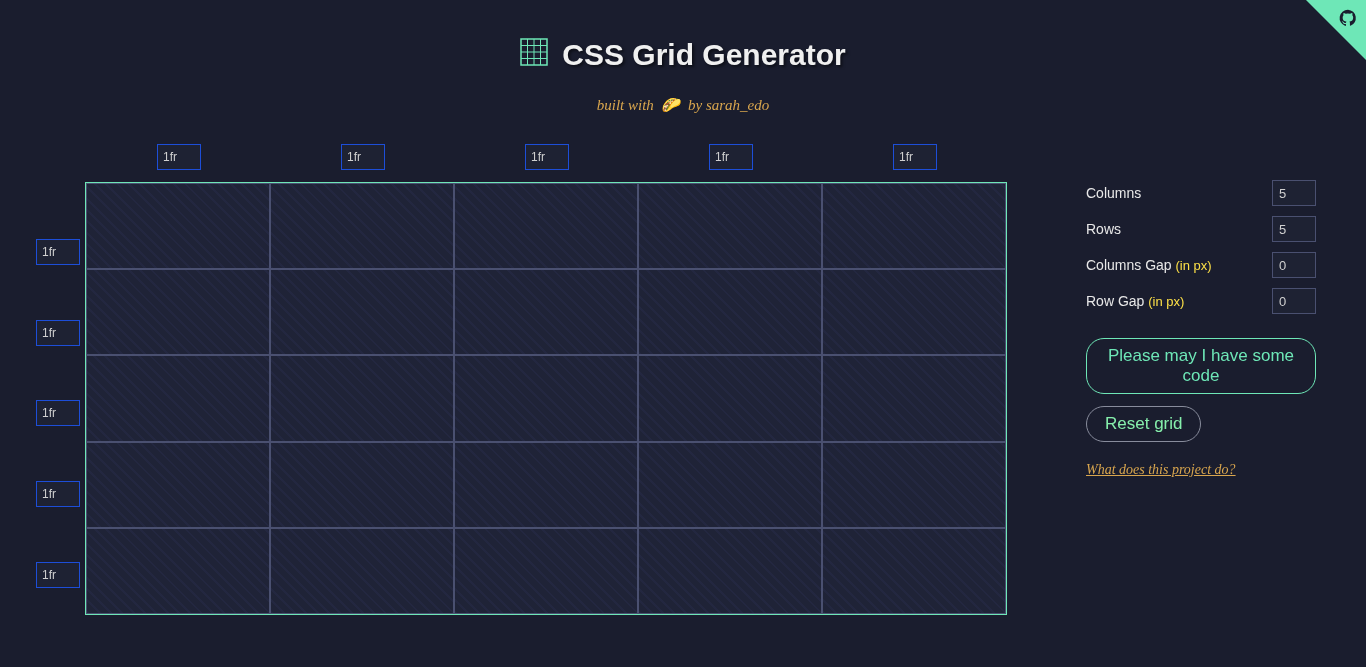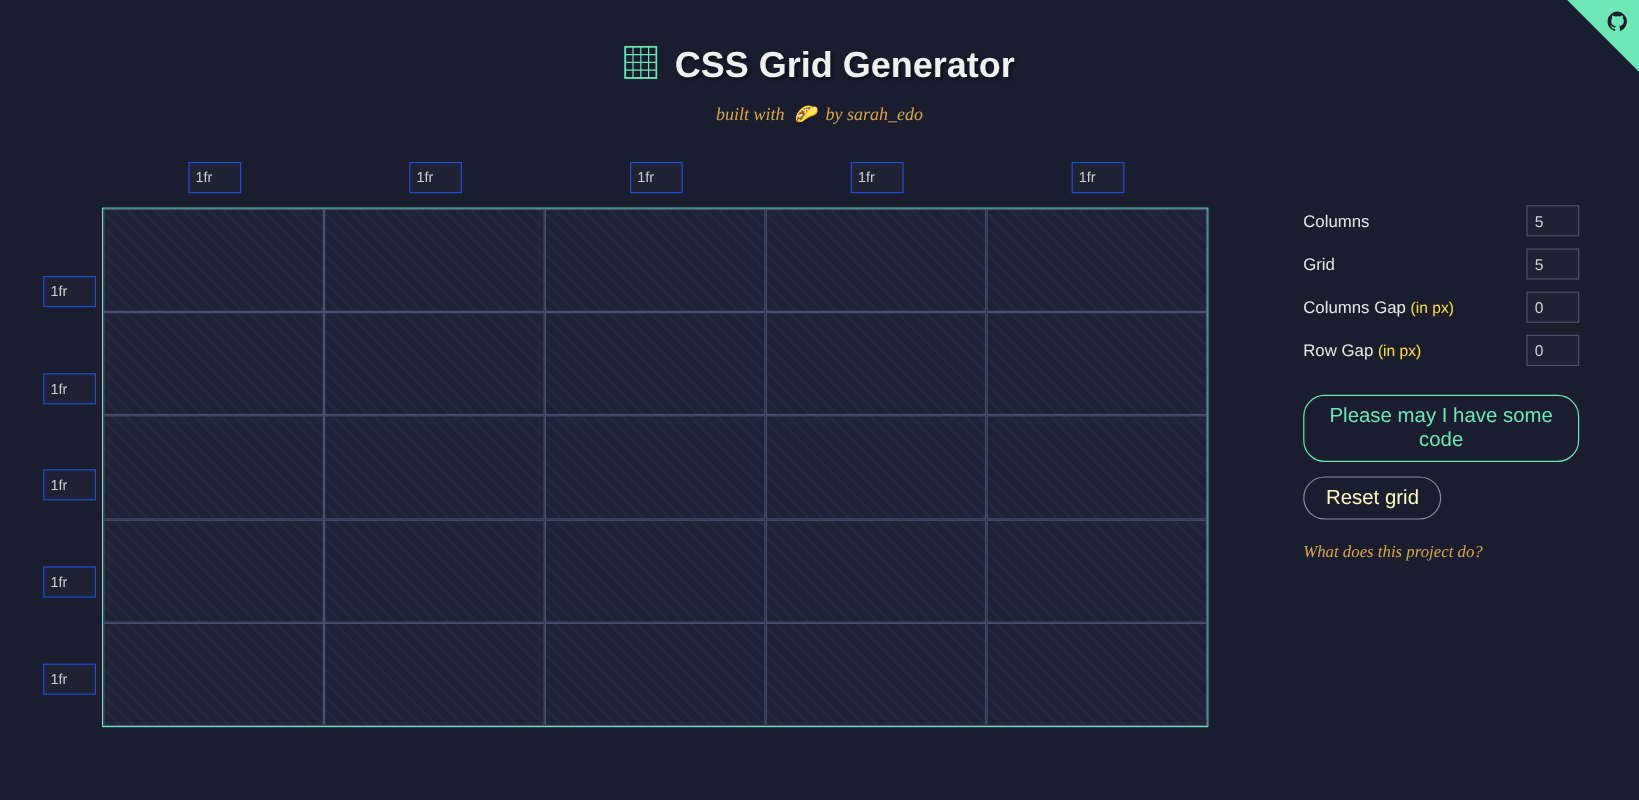--- a/index.html
+++ b/index.html
@@ -44,21 +44,21 @@
   width: 28px;
   height: 28px;
 }
 .title {
   font-size: 30px;
   font-weight: 600;
   color: #f0f0f0;
   text-shadow: 2px 2px 3px rgba(0,0,0,0.5);
 }
 .subtitle {
-  margin-top: 14px;
+  margin-top: 24px;
   font-family: 'Comic Sans MS', cursive;
   font-style: italic;
   font-size: 15px;
   color: #d9a64e;
 }
 .subtitle .handyicon { display: inline-block; margin: 0 4px; }
 .main-wrap {
   display: flex;
   gap: 40px;
   padding: 30px 40px 0 36px;
@@ -154,31 +154,32 @@
   cursor: pointer;
   background: transparent;
   margin-top: 14px;
 }
 .btn-primary {
   border: 1px solid #6ee7b7;
   color: #6ee7b7;
 }
 .btn-secondary {
   border: 1px solid #888c9c;
-  color: #fef9c3;
+  color: #86efac;
   margin-top: 12px;
 }
 .project-link {
   display: block;
   margin-top: 20px;
   font-family: 'Comic Sans MS', cursive;
   font-style: italic;
   font-size: 14px;
   color: #d9a64e;
   cursor: pointer;
+  text-decoration: underline;
 }
 
 .row-inputs {
   justify-content: space-around;
   height: 433px;
 }
 .row-inputs .unit-input { margin: 0; }
 </style>
 </head>
 <body>
@@ -259,21 +260,21 @@
       </div>
     </div>
   </div>
 
   <div class="controls">
     <div class="control-row">
       <span class="control-label">Columns</span>
       <input class="control-input" value="5" style="">
     </div>
     <div class="control-row">
-      <span class="control-label">Grid</span>
+      <span class="control-label">Rows</span>
       <input class="control-input" value="5" style="">
     </div>
     <div class="control-row">
       <span class="control-label">
         <span>Columns Gap</span>
         <span class="hint">(in px)</span>
       </span>
       <input class="control-input" value="0" style="">
     </div>
     <div class="control-row">

